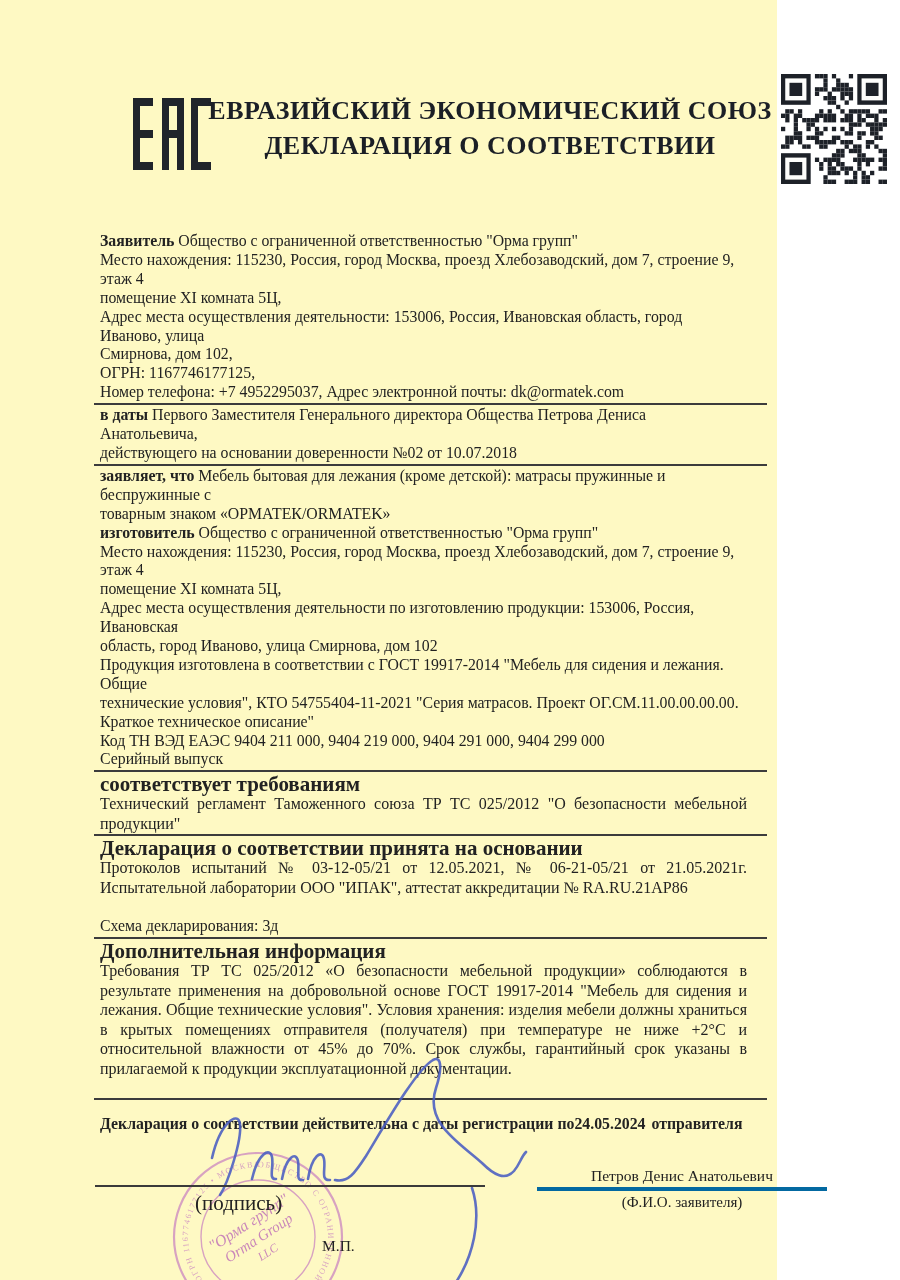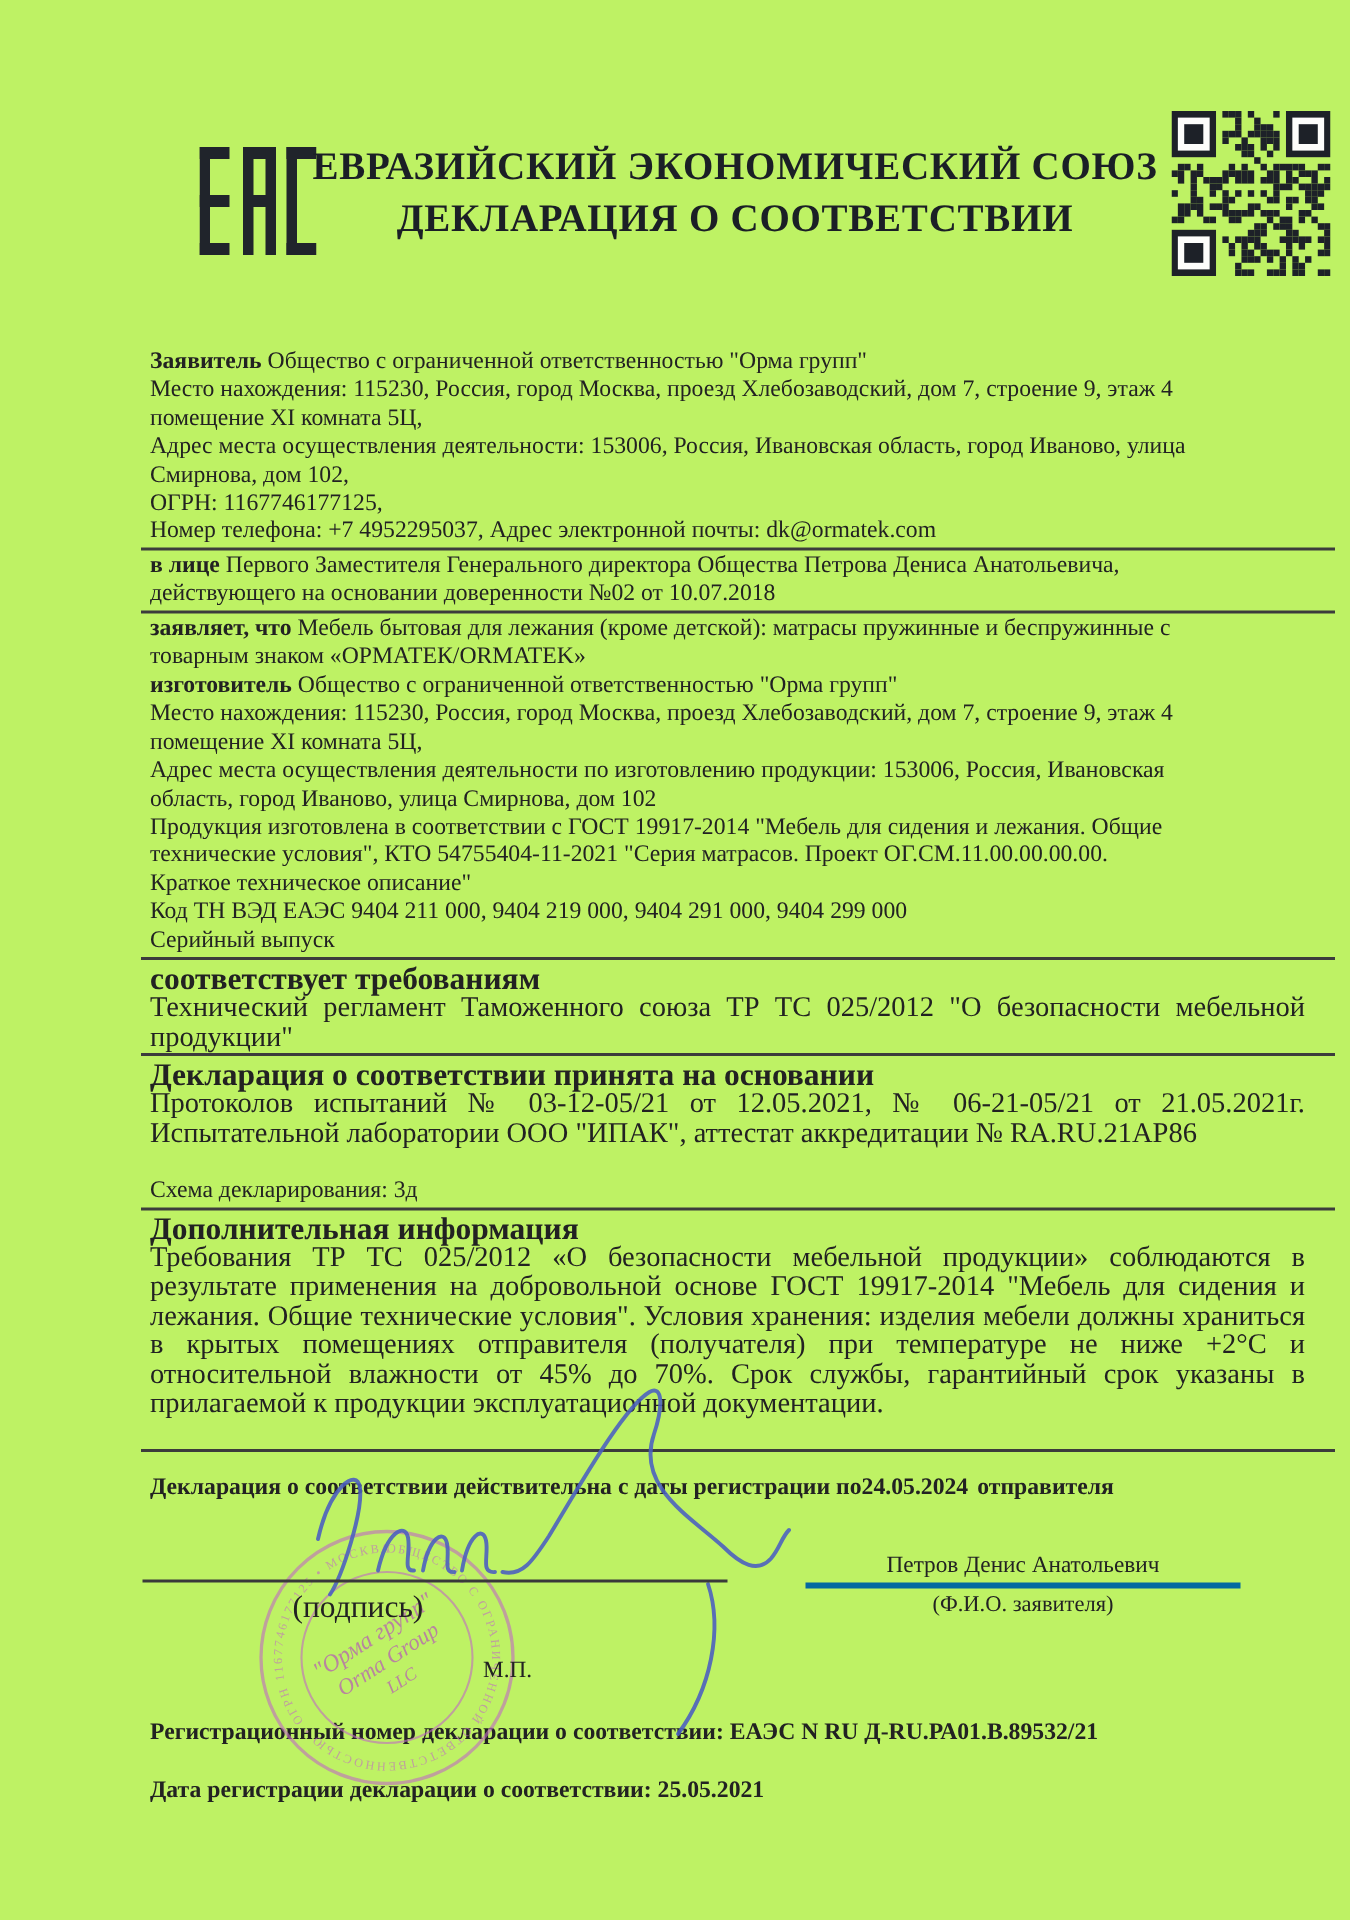--- a/index.html
+++ b/index.html
@@ -1,30 +1,30 @@
 <!DOCTYPE html>
 <html><head>
 <meta charset="utf-8">
 <style>
   html,body{margin:0;padding:0;background:#ffffff;}
   body{width:900px;height:1280px;overflow:hidden;font-family:"Liberation Serif","DejaVu Serif",serif;}
-  .page{position:relative;width:900px;height:1280px;background:#bef264;color:#222;}
+  .page{position:relative;width:777px;height:1280px;background:#fef9c3;color:#222;}
   .content{position:relative;padding:0 30px 0 100px;}
   
   .hdr{position:relative;height:232px;}
   .eac-logo{position:absolute;left:133px;top:98px;}
   .titles{position:absolute;left:190px;top:93px;width:600px;text-align:center;
           font-weight:bold;font-size:26px;line-height:35px;color:#1b1f26;letter-spacing:.5px;}
   .qr{position:absolute;left:781px;top:74px;}
   
   .blk{margin:0;font-size:15.8px;line-height:18.9px;white-space:pre-line;text-align:left;}
   .lbl{font-weight:bold;}
   .rule{border:0;border-top:2px solid #3c3c3c;margin:1px -20px 1px -6px;height:0;}
   .sec{margin:3px 0 0 0;font-size:21px;line-height:19px;font-weight:bold;}
-  .just{margin:0;font-size:19px;line-height:19.5px;text-align:justify;}
+  .just{margin:0;font-size:16px;line-height:19.5px;text-align:justify;}
   .gap-top{margin-top:20px;}
   .validity{margin:14px 0 0 0;font-size:15.8px;line-height:19px;font-weight:bold;}
   .validity .vdate{margin-left:0;}
   .validity .vsuf{margin-left:6px;}
   
   .sigzone{position:relative;height:130px;overflow:visible;}
   .sig-line-left{position:absolute;left:-5px;top:52px;width:390px;border-bottom:2px solid #3a3a3a;}
   .sig-caption{position:absolute;left:95px;top:58px;width:200px;text-align:left;font-size:21px;}
   .fio-group{position:absolute;left:437px;top:32px;width:290px;text-align:center;}
   .fio-name{font-size:15.5px;line-height:21px;border-bottom:4px solid #0369a1;padding:0 8px 1px 8px;}
@@ -285,21 +285,21 @@
 
     <p class="blk"><b class="lbl">Заявитель</b><span> Общество с ограниченной ответственностью "Орма групп"
 Место нахождения: 115230, Россия, город Москва, проезд Хлебозаводский, дом 7, строение 9, этаж 4
 помещение XI комната 5Ц,
 Адрес места осуществления деятельности: 153006, Россия, Ивановская область, город Иваново, улица
 Смирнова, дом 102,
 ОГРН: 1167746177125,
 Номер телефона: +7 4952295037, Адрес электронной почты: dk@ormatek.com</span></p>
     <div class="rule"></div>
 
-    <p class="blk"><b class="lbl">в лице</b><span> Первого Заместителя Генерального директора Общества Петрова Дениса Анатольевича,
+    <p class="blk"><b class="lbl">в даты</b><span> Первого Заместителя Генерального директора Общества Петрова Дениса Анатольевича,
 действующего на основании доверенности №02 от 10.07.2018</span></p>
     <div class="rule"></div>
 
     <p class="blk"><b class="lbl">заявляет, что</b><span> Мебель бытовая для лежания (кроме детской): матрасы пружинные и беспружинные с
 товарным знаком «ОРМАТЕК/ORMATEK»</span></p>
 
     <p class="blk"><b class="lbl">изготовитель</b><span> Общество с ограниченной ответственностью "Орма групп"
 Место нахождения: 115230, Россия, город Москва, проезд Хлебозаводский, дом 7, строение 9, этаж 4
 помещение XI комната 5Ц,
 Адрес места осуществления деятельности по изготовлению продукции: 153006, Россия, Ивановская

